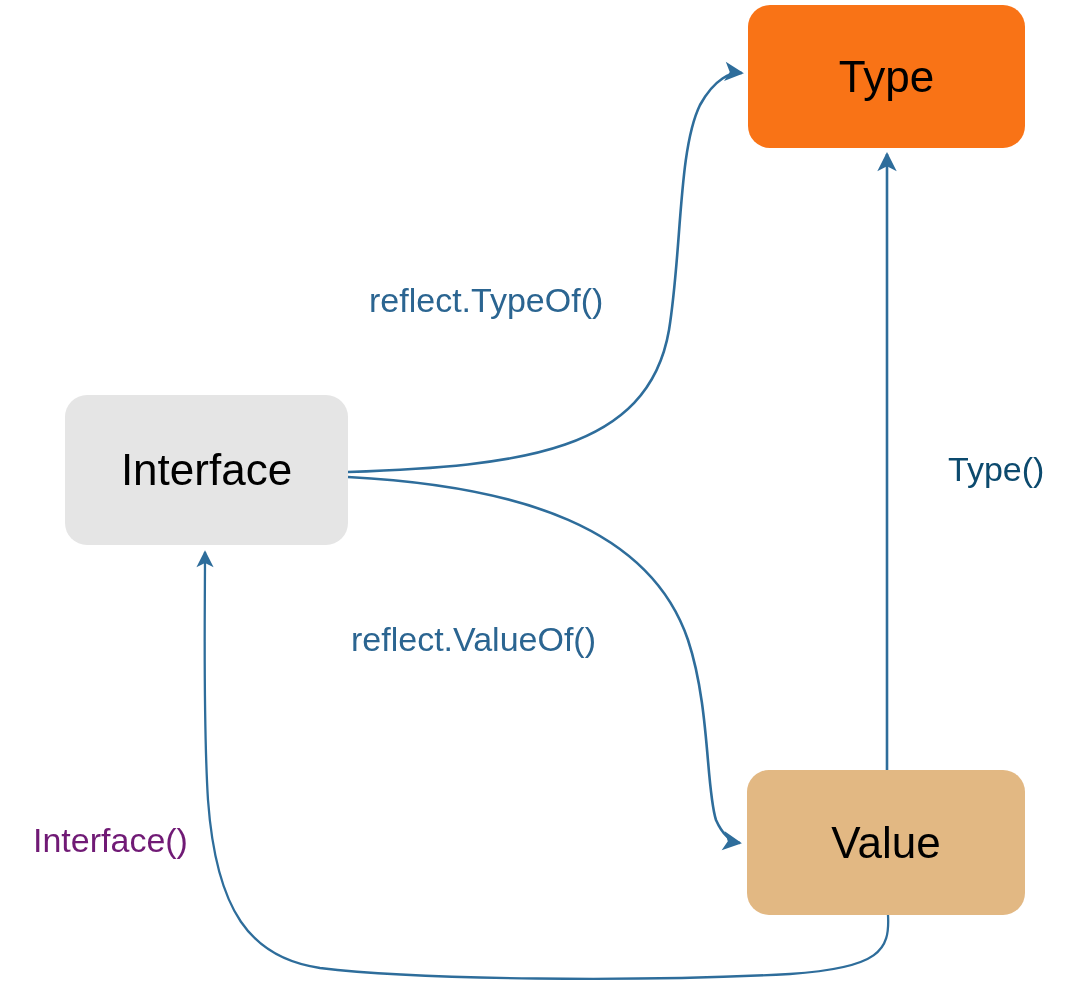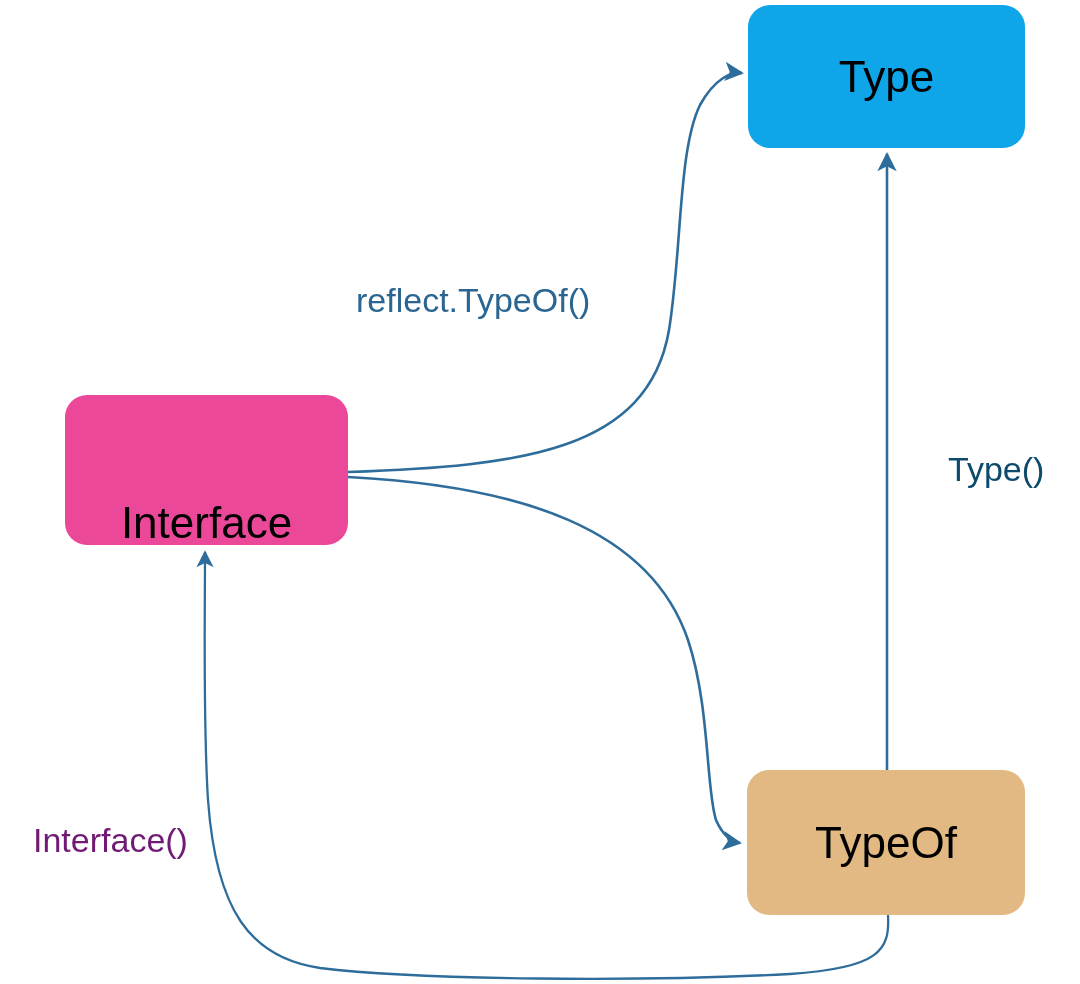--- a/index.html
+++ b/index.html
@@ -62,21 +62,21 @@
     height: 145px;
   }
   .edge-label {
     position: absolute;
     font-family: "Liberation Sans", sans-serif;
     font-size: 34px;
     line-height: 1;
     white-space: nowrap;
   }
   #label-typeof {
-    left: 356px;
+    left: 369px;
     top: 283px;
   }
   #label-valueof {
     left: 351px;
     top: 622px;
   }
   #label-type-method {
     left: 948px;
     top: 452px;
   }
@@ -99,32 +99,33 @@
 
     <path d="M 348 472 C 520 466, 648 452, 669 330 C 682 250, 678 150, 700 105 C 715 78, 731 72, 742 73" fill="none" stroke="#2E6D9B" stroke-width="2.6" marker-end="url(#arrow-head)"></path>
 
     <path d="M 348 477 C 520 486, 650 528, 688 640 C 710 706, 706 790, 716 820 C 724 838, 733 842, 740 843" fill="none" stroke="#2E6D9B" stroke-width="2.6" marker-end="url(#arrow-head)"></path>
 
     <path d="M 887 770 L 887 154" fill="none" stroke="#2E6D9B" stroke-width="2.6" marker-end="url(#arrow-head)"></path>
 
     <path d="M 888 915 C 890 950, 880 968, 790 974 C 640 982, 420 980, 320 968 C 250 958, 216 910, 208 800 C 203 720, 205 620, 205 552" fill="none" stroke="#2E6D9B" stroke-width="2.3" marker-end="url(#arrow-head)"></path>
   </svg>
 
-  <div class="node" id="node-interface" style="background-color:#ec4899;align-items:flex-end;">
+  <div class="node" id="node-interface" style="background-color:#e5e5e5;">
     <span class="node-label">Interface</span>
   </div>
 
-  <div class="node" id="node-type" style="background-color:#0ea5e9;">
+  <div class="node" id="node-type" style="background-color:#f97316;">
     <span class="node-label">Type</span>
   </div>
 
   <div class="node" id="node-value" style="background-color:#E2B883;">
-    <span class="node-label">TypeOf</span>
+    <span class="node-label">Value</span>
   </div>
 
   <div class="edge-label" id="label-typeof" style="color:#2B6591;">reflect.TypeOf()</div>
 
+  <div class="edge-label" id="label-valueof" style="color:#2B6591;">reflect.ValueOf()</div>
 
   <div class="edge-label" id="label-type-method" style="color:#0c4a6e;">Type()</div>
 
   <div class="edge-label" id="label-interface-method" style="color:#701a75;">Interface()</div>
 
 </div>
 
 </body></html>

